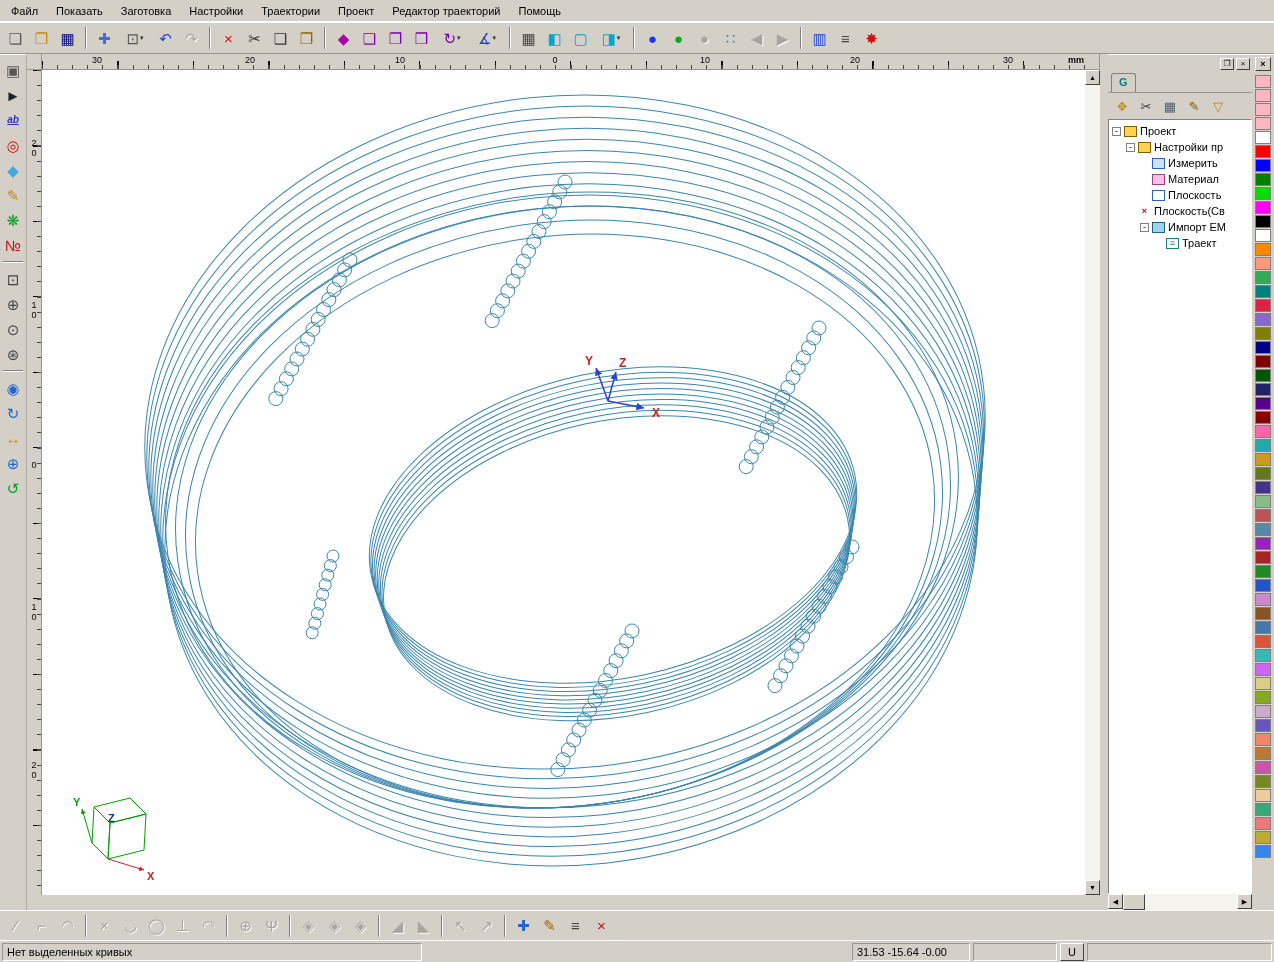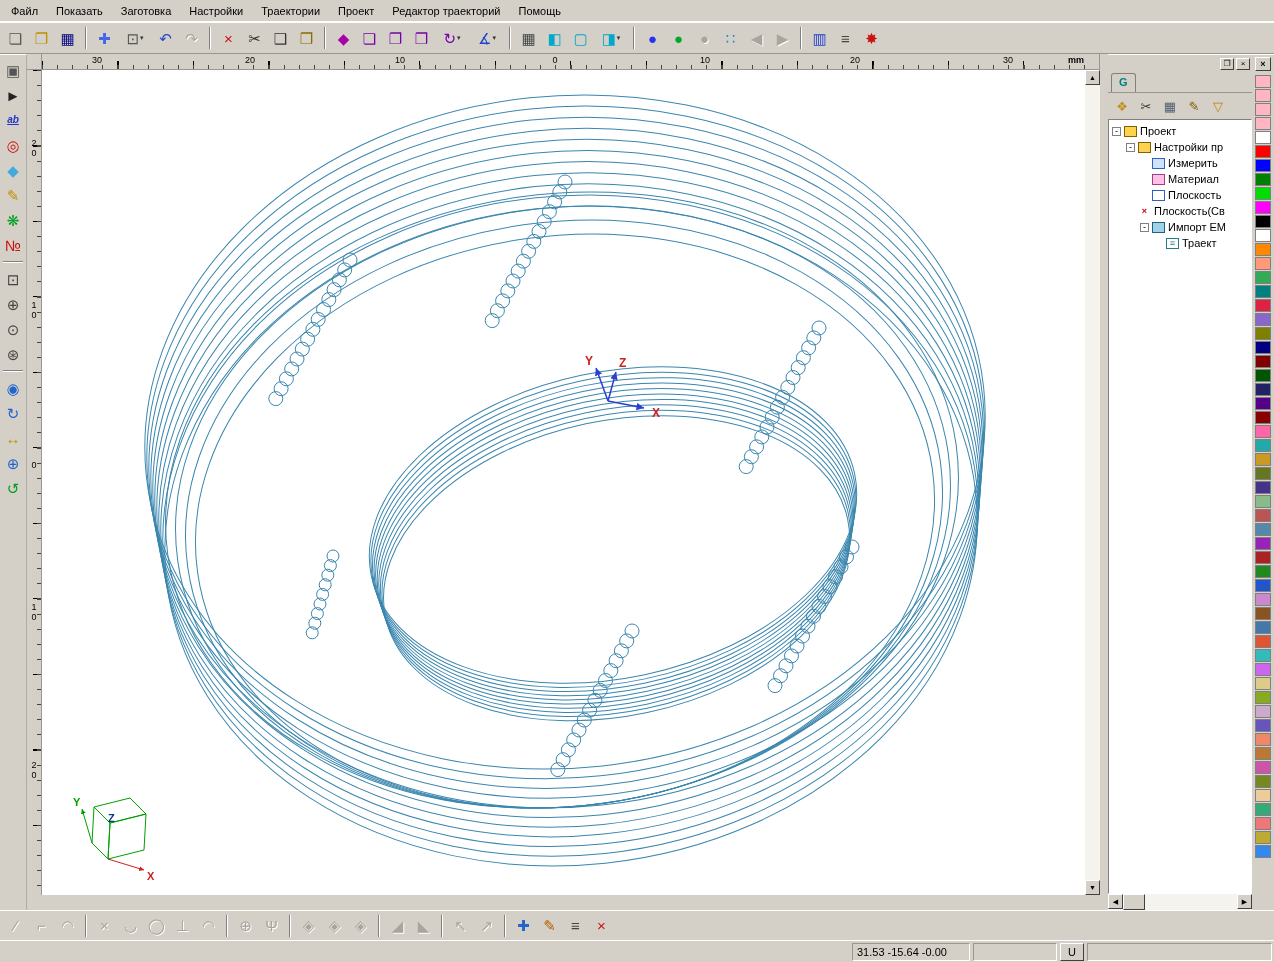--- a/index.html
+++ b/index.html
@@ -646,20 +646,21 @@
       </div>
       <div class="tbtn">
         <span class="glyph" style="color: rgb(68, 68, 68);">≡</span>
       </div>
       <div class="tbtn">
         <span class="glyph" style="color: rgb(204, 17, 17);">×</span>
       </div>
     </div>
 
   <div class="statusbar">
+    <div class="sb-panel sb-left">Нет выделенных кривых</div>
     <div class="sb-panel sb-fill"></div>
     <div class="sb-panel sb-coords">31.53 -15.64 -0.00</div>
     <div class="sb-panel sb-small"></div>
     <div class="sb-btn">U</div>
     <div class="sb-panel sb-right"></div>
   </div>
 
 </div>
 
 </body></html>

